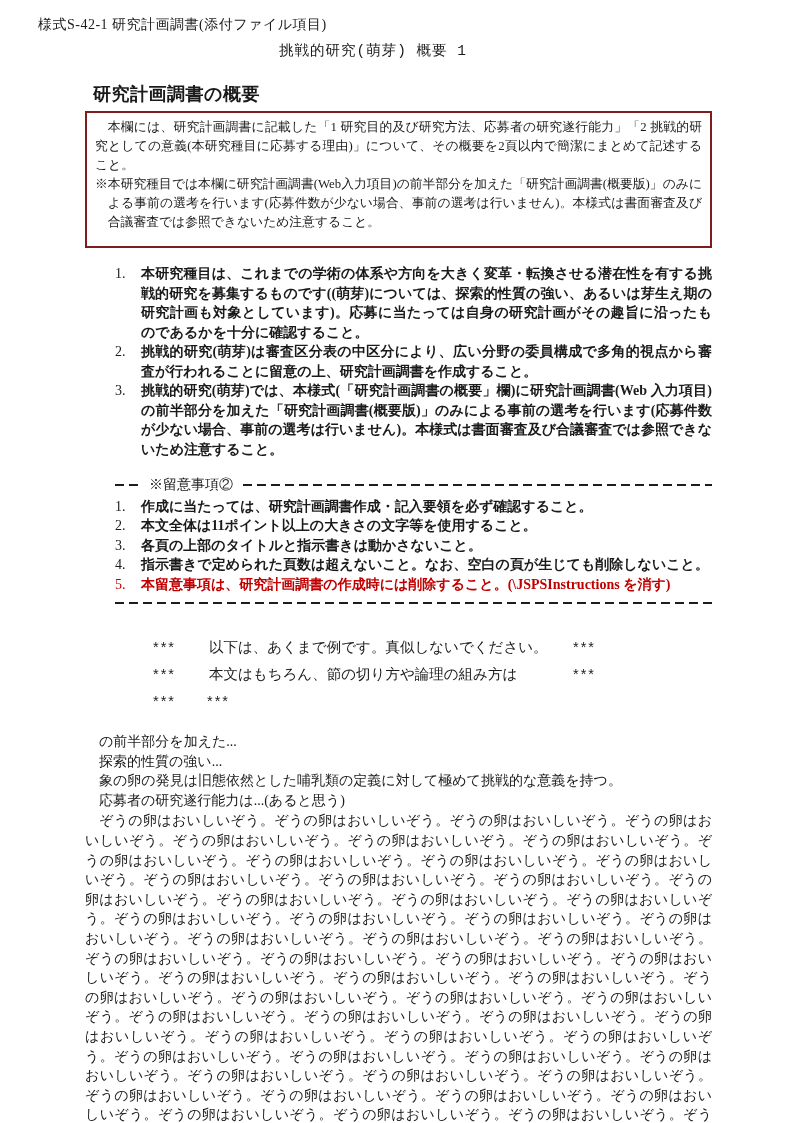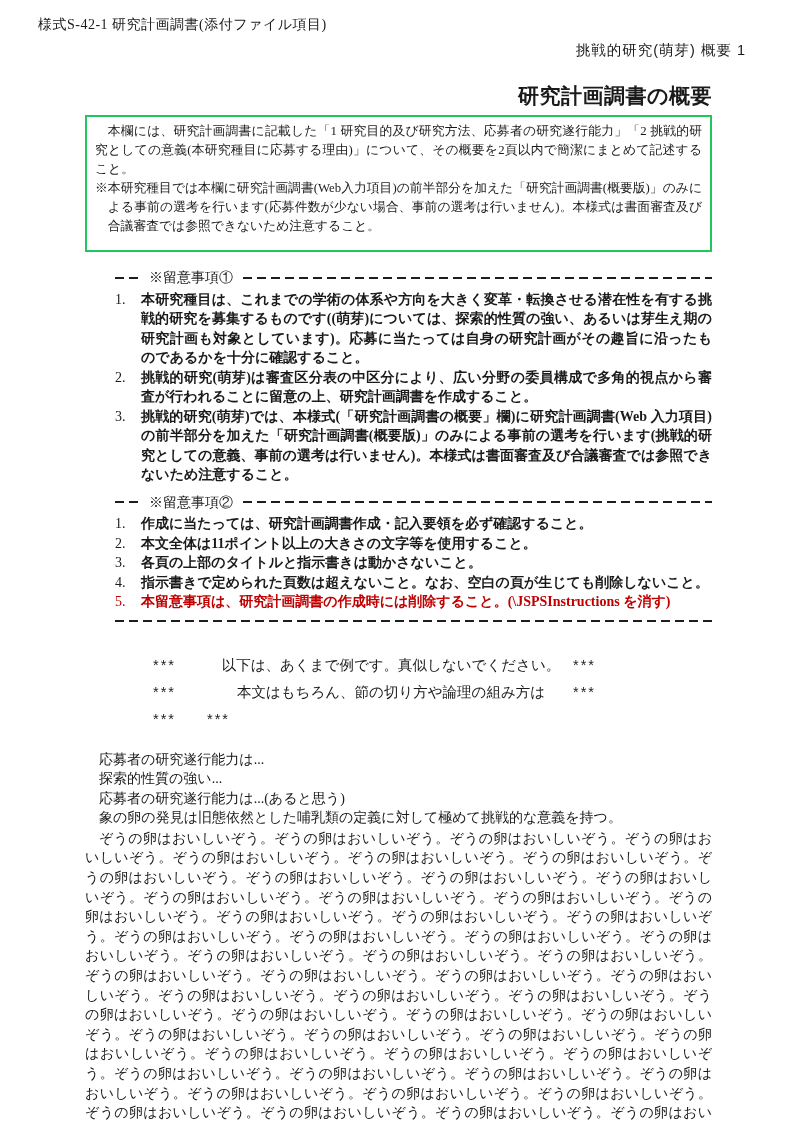--- a/index.html
+++ b/index.html
@@ -14,71 +14,70 @@
   }
   
   .form-code {
     padding:16px 0 0 38px;
     font-size:14px;
     letter-spacing:0.5px;
   }
   .header-right {
     margin-top:7px;
     padding-right:48px;
-    text-align:right;
+    text-align:center;
     font-size:14.5px;
-    font-family:Liberation Sans, sans-serif;
+    font-family:Liberation Mono, monospace;
     font-weight:500;
     letter-spacing:1px;
   }
   
   .content { margin:0 82px 0 85px; }
   .section-title {
     margin:22px 0 5px 8px;
-    font-size:21px;
+    font-size:18px;
     font-weight:bold;
     font-family:"Liberation Sans","DejaVu Sans",sans-serif;
     letter-spacing:0.5px;
-    text-align:right;
   }
   .instruction-box {
-    border:2px solid #22c55e;
+    border:2px solid #7f1d1d;
     padding:5px 8px 14px 8px;
     font-size:12.8px;
     line-height:19px;
     text-align:justify;
   }
   .box-p1 { text-indent:1em; }
   .box-p2 { padding-left:1em; text-indent:-1em; }
   
   .notes { margin:16px 0 0 30px; font-size:14px; line-height:19.5px; }
   .notes-header { display:flex; align-items:center; margin-bottom:2px; }
   .notes-label { margin:0 10px; white-space:nowrap; }
   .dash-lead { width:24px; height:2px; flex:0 0 auto;
     background:repeating-linear-gradient(90deg,#1d1d1d 0 9px,transparent 9px 14px); }
   .dash-fill { flex:1 1 auto; height:2px;
     background:repeating-linear-gradient(90deg,#1d1d1d 0 9px,transparent 9px 14px); }
   .dash-rule { height:2px; margin-top:8px;
     background:repeating-linear-gradient(90deg,#1d1d1d 0 9px,transparent 9px 14px); }
   .num-item { display:flex; align-items:flex-start; }
   .num-item .num { flex:0 0 26px; }
   .num-item .txt { flex:1 1 auto; text-align:justify;font-weight:bold; }
-  .notes2 { margin-top:8px; }
+  .notes2 { margin-top:16px; }
   .red-item { color:#c00000; }
   
   .banner {
     margin:30px 0 0 68px;
     font-family:"Liberation Sans","DejaVu Sans",sans-serif;
     font-size:14.5px;
     font-weight:500;
     line-height:27px;
   }
   .banner-row { display:grid; grid-template-columns:54px 366px 54px; }
   .banner-stars { letter-spacing:2px; }
-  .banner-text { padding-left:2px;text-align:center; }
+  .banner-text { padding-left:2px; }
   
   .body-text { margin-top:17px; font-size:14px; }
   .body-text p { text-indent:1em; line-height:19.6px; }
   .filler { margin-top:1px; text-align:justify; line-height:18.8px; }
 </style>
 </head>
 <body>
 
 <div class="page">
 
@@ -88,36 +87,31 @@
   <div class="content">
 
     <div class="section-title">研究計画調書の概要</div>
 
     <div class="instruction-box">
       <div class="box-p1">本欄には、研究計画調書に記載した「1 研究目的及び研究方法、応募者の研究遂行能力」「2 挑戦的研究としての意義(本研究種目に応募する理由)」について、その概要を2頁以内で簡潔にまとめて記述すること。</div>
       <div class="box-p2">※本研究種目では本欄に研究計画調書(Web入力項目)の前半部分を加えた「研究計画調書(概要版)」のみによる事前の選考を行います(応募件数が少ない場合、事前の選考は行いません)。本様式は書面審査及び合議審査では参照できないため注意すること。</div>
     </div>
 
     <div class="notes">
-      <div class="notes-header">
-        <div class="dash-lead"></div>
-        <div class="notes-label">※留意事項①</div>
-        <div class="dash-fill"></div>
-      </div>
       <div class="num-item">
         <span class="num">1.</span>
         <span class="txt">本研究種目は、これまでの学術の体系や方向を大きく変革・転換させる潜在性を有する挑戦的研究を募集するものです((萌芽)については、探索的性質の強い、あるいは芽生え期の研究計画も対象としています)。応募に当たっては自身の研究計画がその趣旨に沿ったものであるかを十分に確認すること。</span>
       </div>
       <div class="num-item">
         <span class="num">2.</span>
         <span class="txt">挑戦的研究(萌芽)は審査区分表の中区分により、広い分野の委員構成で多角的視点から審査が行われることに留意の上、研究計画調書を作成すること。</span>
       </div>
       <div class="num-item">
         <span class="num">3.</span>
-        <span class="txt">挑戦的研究(萌芽)では、本様式(「研究計画調書の概要」欄)に研究計画調書(Web 入力項目)の前半部分を加えた「研究計画調書(概要版)」のみによる事前の選考を行います(挑戦的研究としての意義、事前の選考は行いません)。本様式は書面審査及び合議審査では参照できないため注意すること。</span>
+        <span class="txt">挑戦的研究(萌芽)では、本様式(「研究計画調書の概要」欄)に研究計画調書(Web 入力項目)の前半部分を加えた「研究計画調書(概要版)」のみによる事前の選考を行います(応募件数が少ない場合、事前の選考は行いません)。本様式は書面審査及び合議審査では参照できないため注意すること。</span>
       </div>
     </div>
 
     <div class="notes notes2">
       <div class="notes-header">
         <div class="dash-lead"></div>
         <div class="notes-label">※留意事項②</div>
         <div class="dash-fill"></div>
       </div>
       <div class="num-item">
@@ -154,21 +148,21 @@
         <span class="banner-text">本文はもちろん、節の切り方や論理の組み方は</span>
         <span class="banner-stars">***</span>
       </div>
       <div class="banner-row">
         <span class="banner-stars">***</span>
         <span class="banner-stars">***</span>
       </div>
     </div>
 
     <div class="body-text">
-      <p>応募者の研究遂行能力は...</p>
+      <p>の前半部分を加えた...</p>
       <p>探索的性質の強い...</p>
+      <p>象の卵の発見は旧態依然とした哺乳類の定義に対して極めて挑戦的な意義を持つ。</p>
       <p>応募者の研究遂行能力は...(あると思う)</p>
-      <p>象の卵の発見は旧態依然とした哺乳類の定義に対して極めて挑戦的な意義を持つ。</p>
       <p class="filler">ぞうの卵はおいしいぞう。ぞうの卵はおいしいぞう。ぞうの卵はおいしいぞう。ぞうの卵はおいしいぞう。ぞうの卵はおいしいぞう。ぞうの卵はおいしいぞう。ぞうの卵はおいしいぞう。ぞうの卵はおいしいぞう。ぞうの卵はおいしいぞう。ぞうの卵はおいしいぞう。ぞうの卵はおいしいぞう。ぞうの卵はおいしいぞう。ぞうの卵はおいしいぞう。ぞうの卵はおいしいぞう。ぞうの卵はおいしいぞう。ぞうの卵はおいしいぞう。ぞうの卵はおいしいぞう。ぞうの卵はおいしいぞう。ぞうの卵はおいしいぞう。ぞうの卵はおいしいぞう。ぞうの卵はおいしいぞう。ぞうの卵はおいしいぞう。ぞうの卵はおいしいぞう。ぞうの卵はおいしいぞう。ぞうの卵はおいしいぞう。ぞうの卵はおいしいぞう。ぞうの卵はおいしいぞう。ぞうの卵はおいしいぞう。ぞうの卵はおいしいぞう。ぞうの卵はおいしいぞう。ぞうの卵はおいしいぞう。ぞうの卵はおいしいぞう。ぞうの卵はおいしいぞう。ぞうの卵はおいしいぞう。ぞうの卵はおいしいぞう。ぞうの卵はおいしいぞう。ぞうの卵はおいしいぞう。ぞうの卵はおいしいぞう。ぞうの卵はおいしいぞう。ぞうの卵はおいしいぞう。ぞうの卵はおいしいぞう。ぞうの卵はおいしいぞう。ぞうの卵はおいしいぞう。ぞうの卵はおいしいぞう。ぞうの卵はおいしいぞう。ぞうの卵はおいしいぞう。ぞうの卵はおいしいぞう。ぞうの卵はおいしいぞう。ぞうの卵はおいしいぞう。ぞうの卵はおいしいぞう。ぞうの卵はおいしいぞう。ぞうの卵はおいしいぞう。ぞうの卵はおいしいぞう。ぞうの卵はおいしいぞう。ぞうの卵はおいしいぞう。ぞうの卵はおいしいぞう。ぞうの卵はおいしいぞう。ぞうの卵はおいしいぞう。</p>
     </div>
 
   </div>
 </div>
 
 </body></html>

